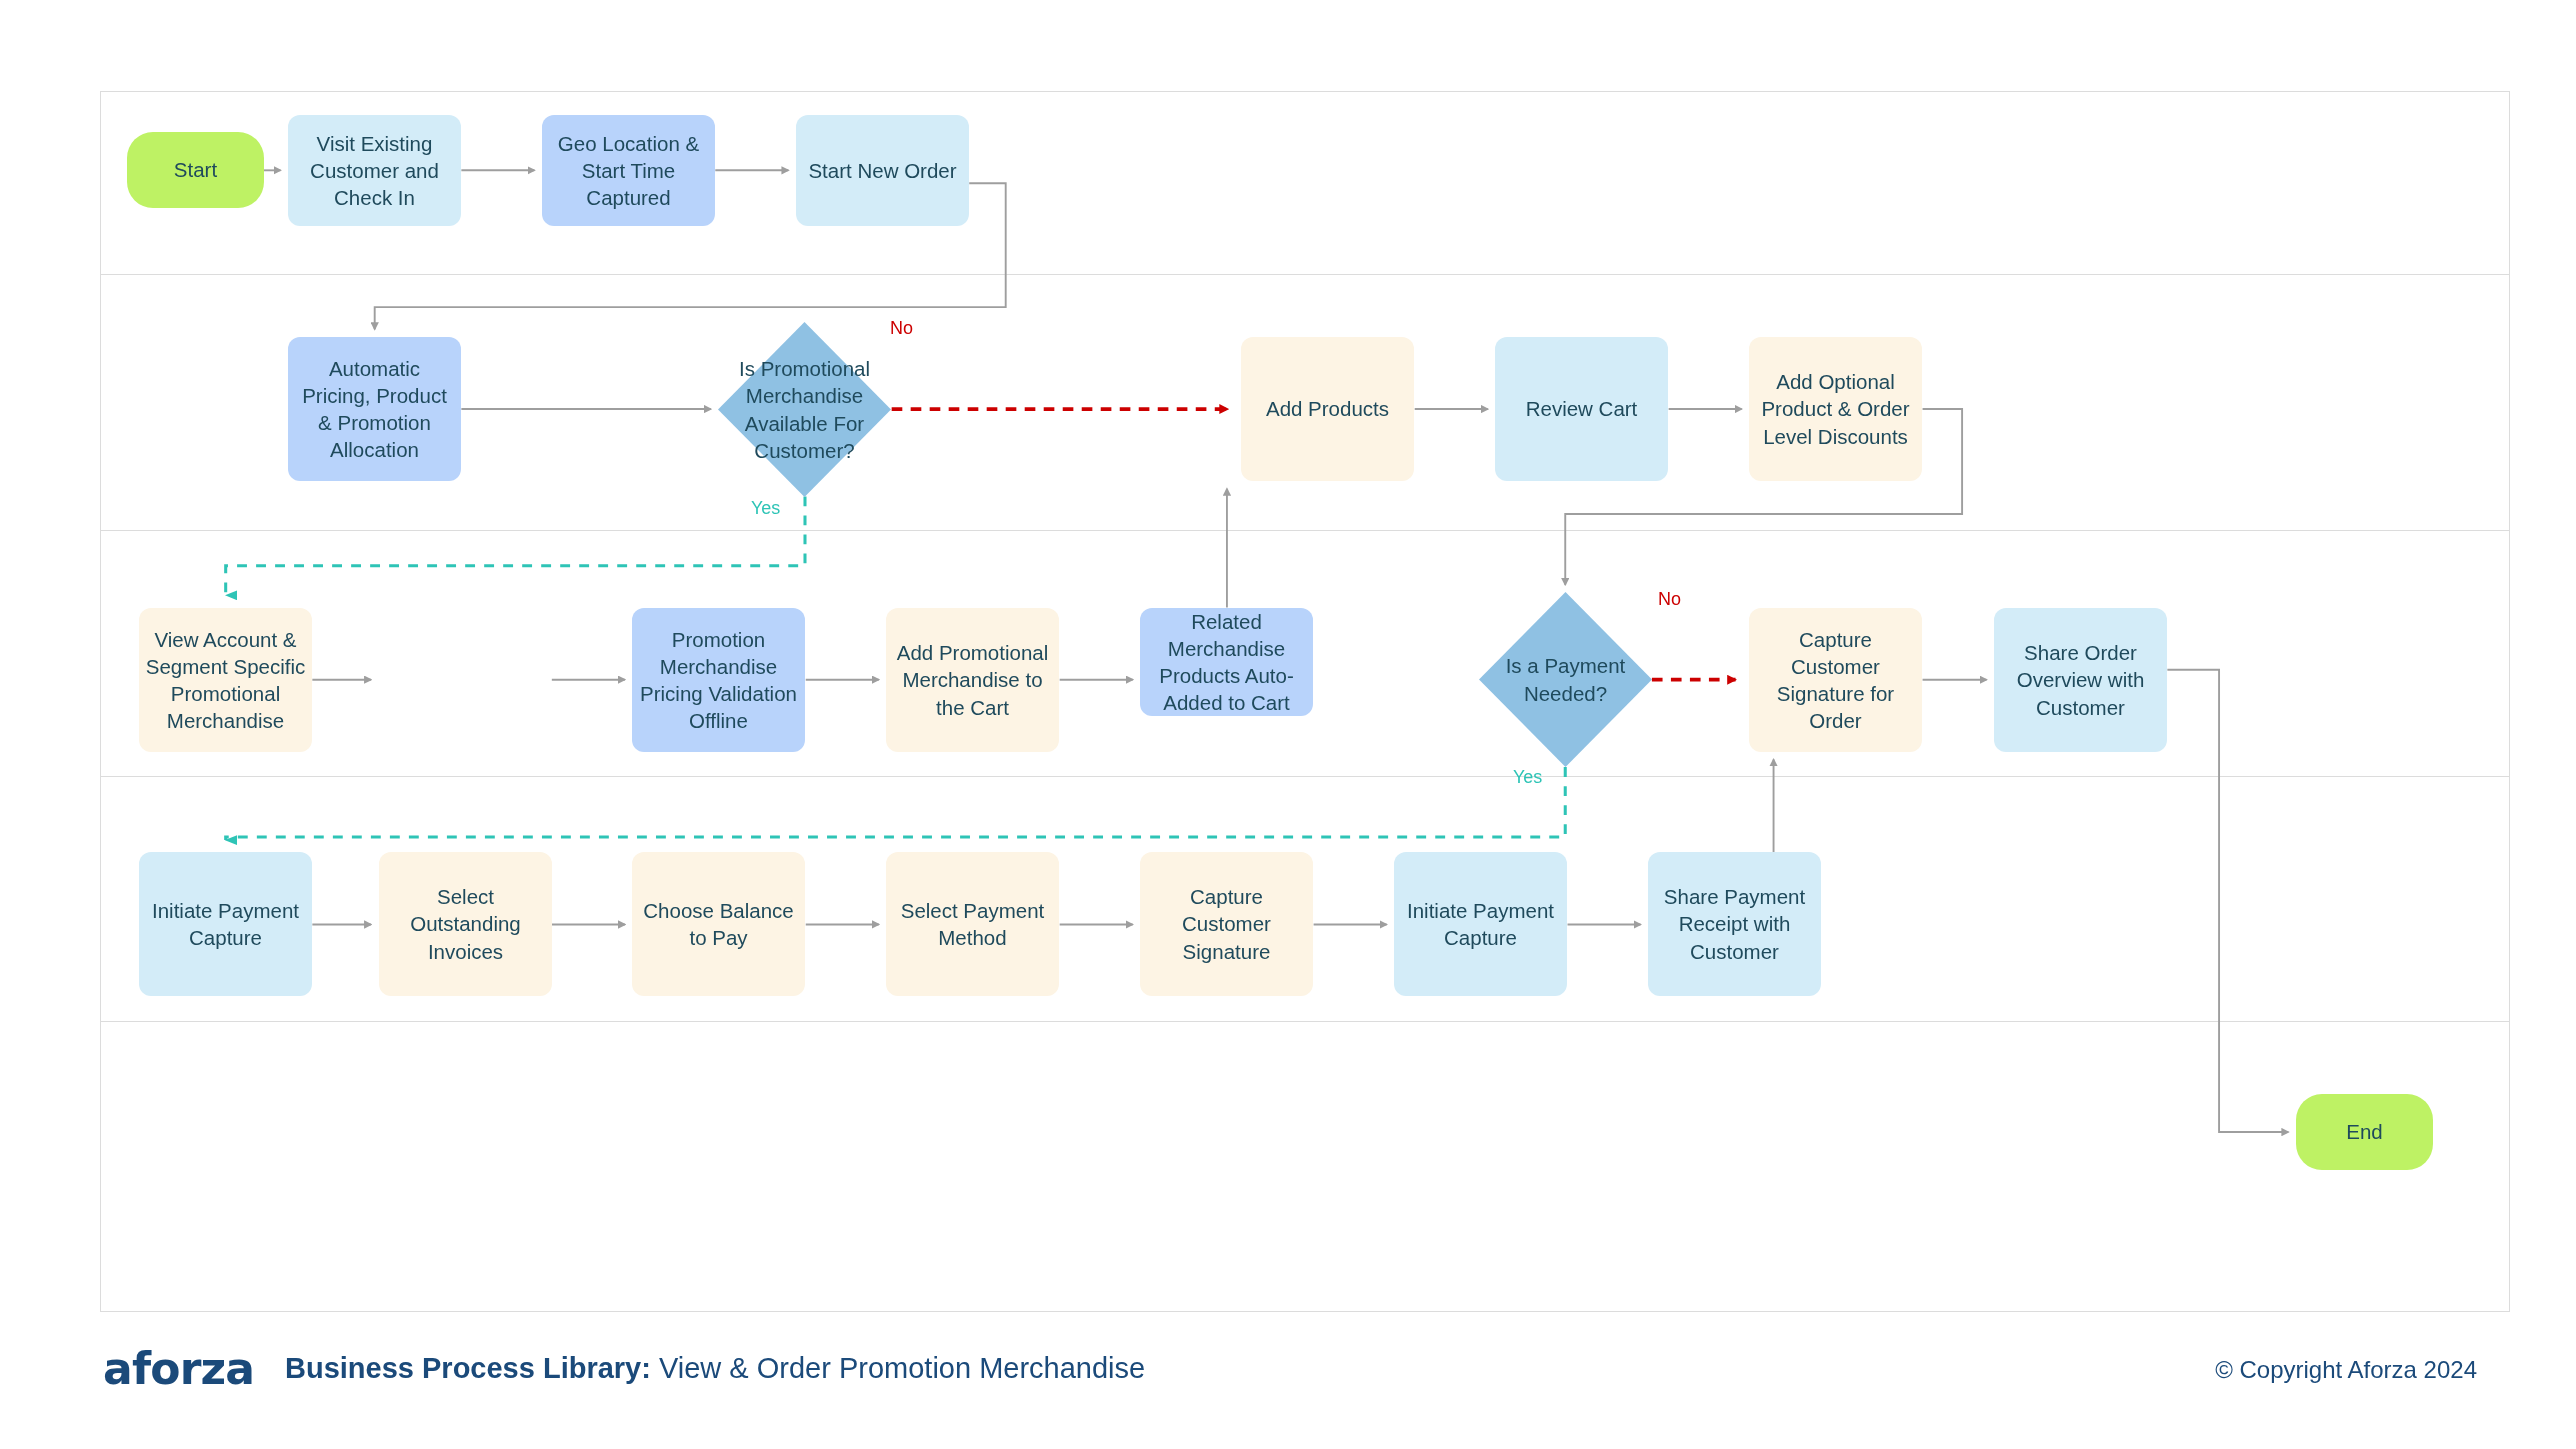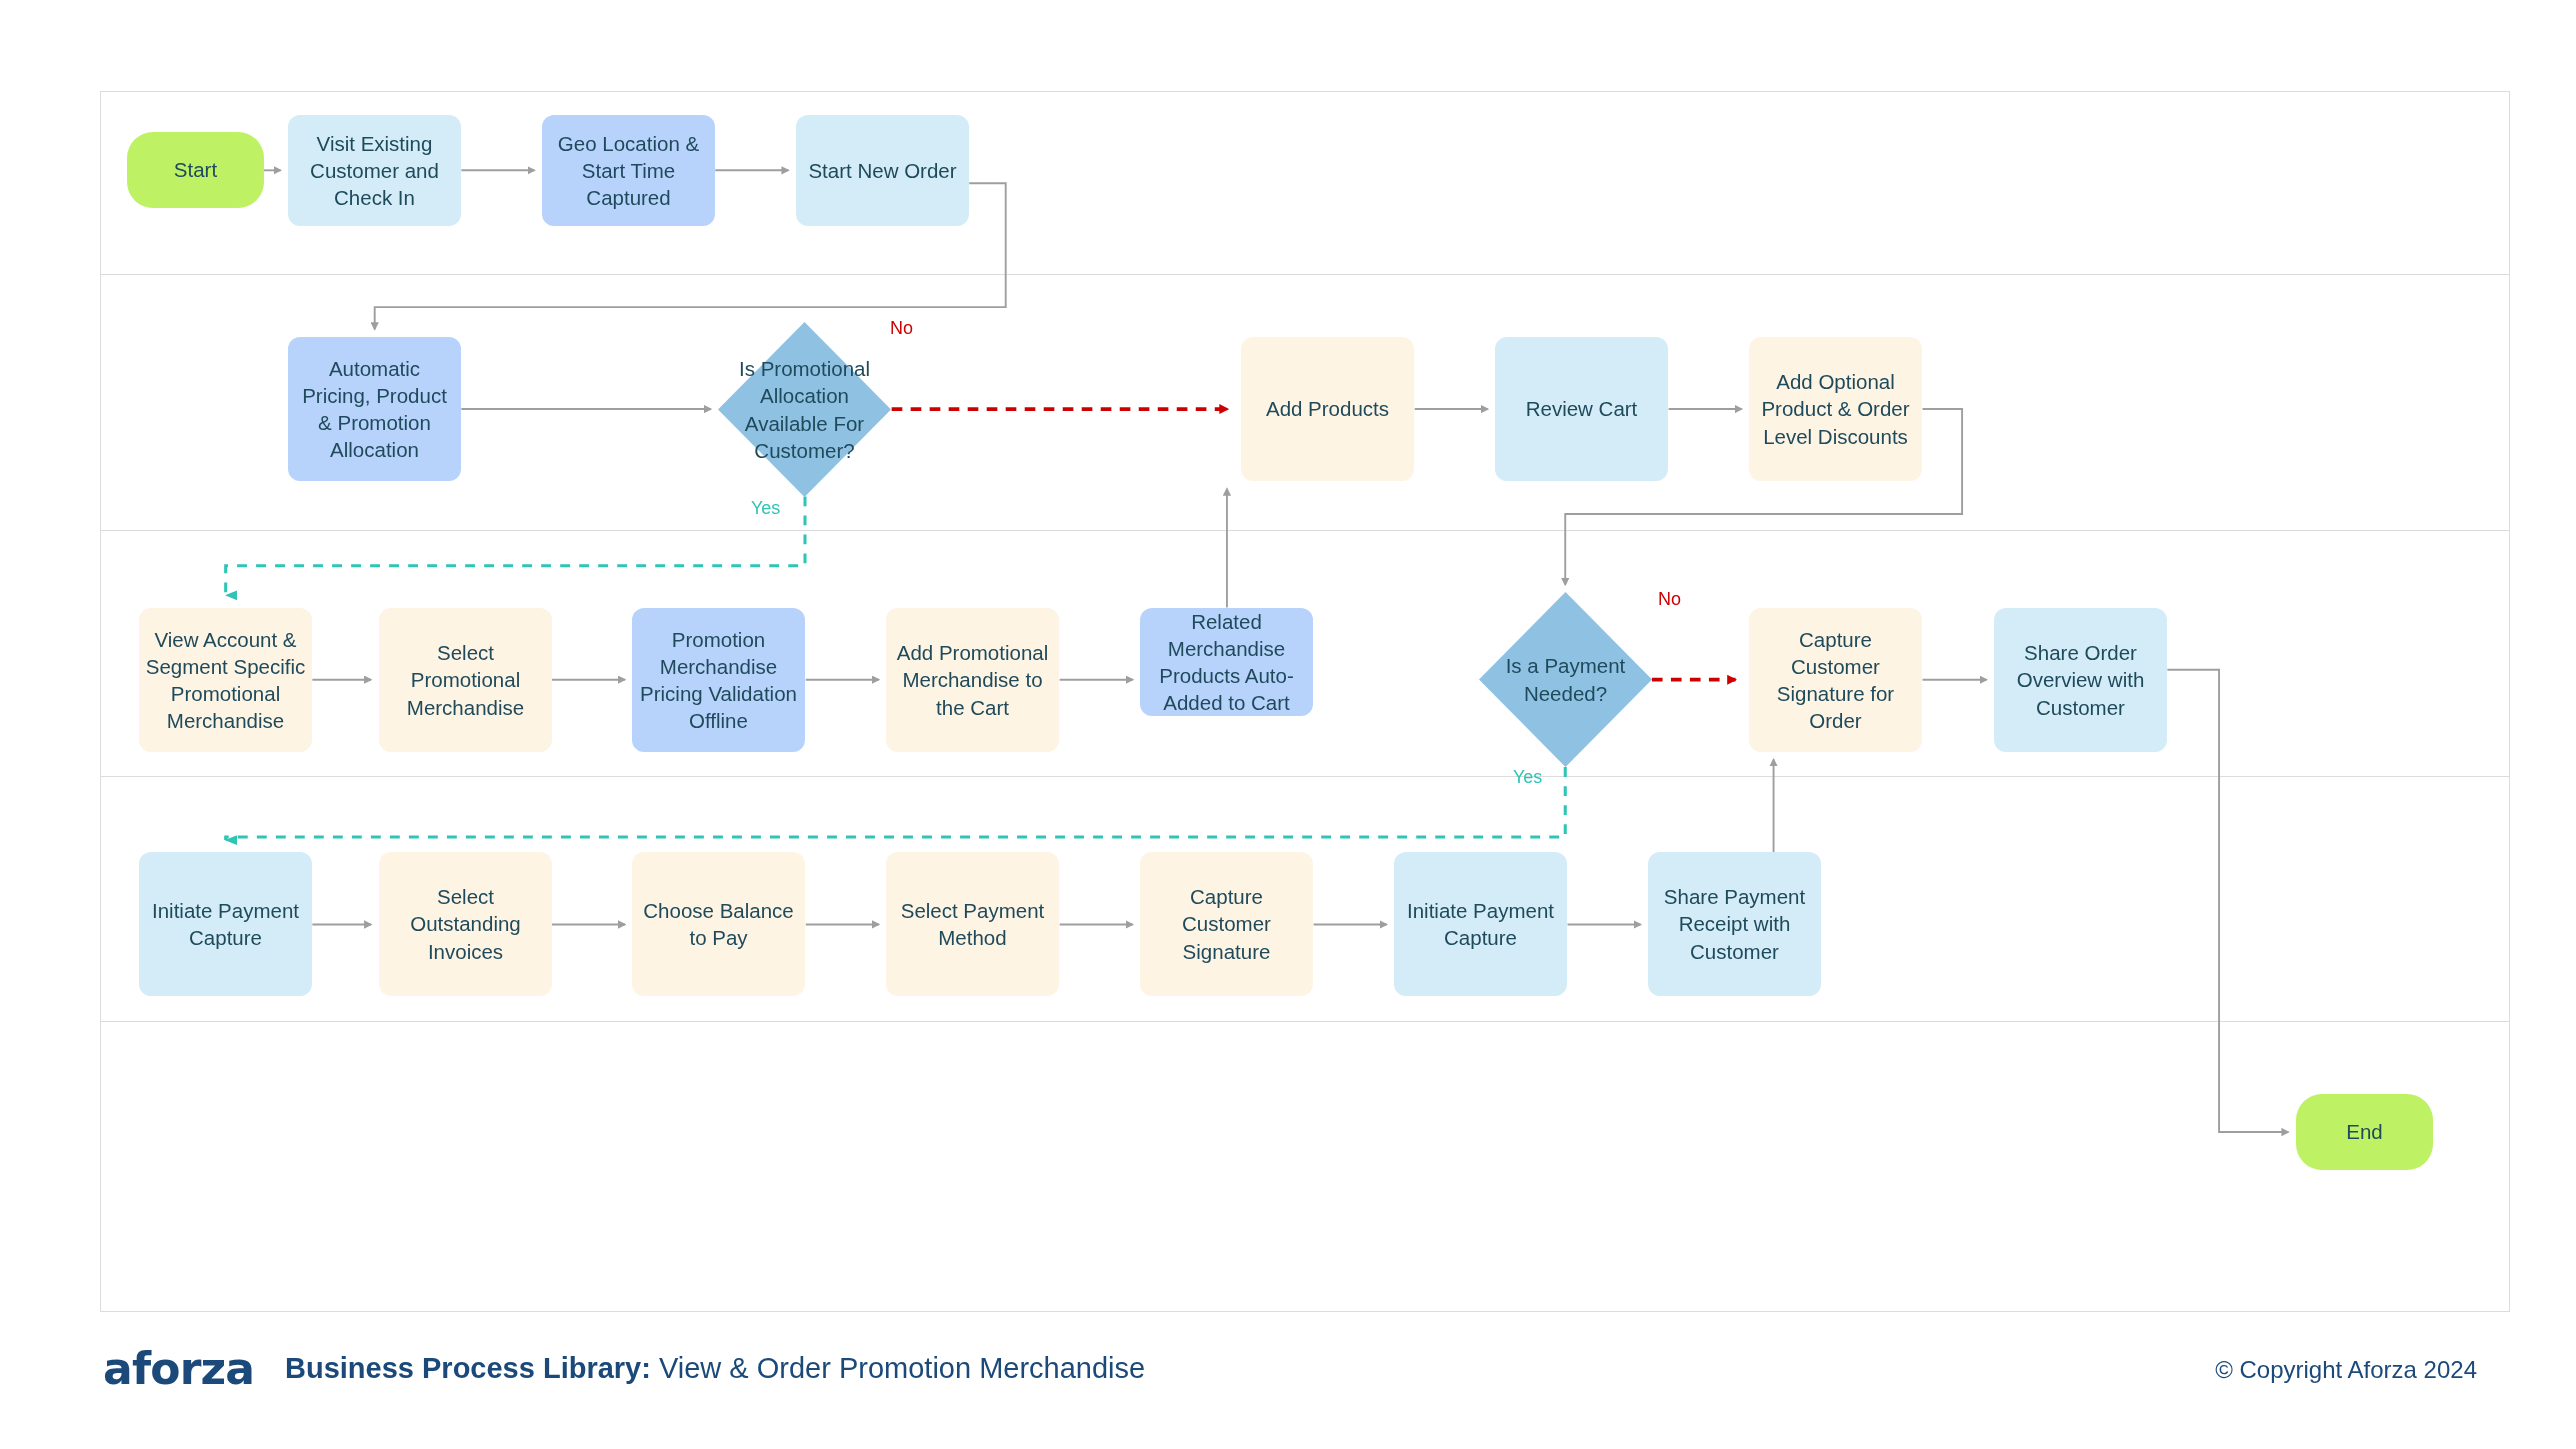--- a/index.html
+++ b/index.html
@@ -231,42 +231,39 @@
   <div class="node light-blue" style="left:695px;top:23px;width:173px;height:111px;">
     <span>Start New Order</span>
   </div>
 
   <div class="node mid-blue" style="left:187px;top:245px;width:173px;height:144px;">
     <span>Automatic Pricing, Product &amp; Promotion Allocation</span>
   </div>
 
   <div class="decision" style="left:617px;top:230px;width:173px;height:175px;">
     <span class="diamond-shape"></span>
-    <span class="decision-text">Is Promotional Allocation Available For Customer?</span>
+    <span class="decision-text">Is Promotional Merchandise Available For Customer?</span>
   </div>
 
   <div class="node cream" style="left:1140px;top:245px;width:173px;height:144px;">
     <span>Add Products</span>
   </div>
 
   <div class="node light-blue" style="left:1394px;top:245px;width:173px;height:144px;">
     <span>Review Cart</span>
   </div>
 
   <div class="node cream" style="left:1648px;top:245px;width:173px;height:144px;">
     <span>Add Optional Product &amp; Order Level Discounts</span>
   </div>
 
   <div class="node cream" style="left:38px;top:516px;width:173px;height:144px;">
     <span>View Account &amp; Segment Specific Promotional Merchandise</span>
   </div>
 
-  <div class="node cream" style="left:278px;top:516px;width:173px;height:144px;">
-    <span>Select Promotional Merchandise</span>
-  </div>
 
   <div class="node mid-blue" style="left:531px;top:516px;width:173px;height:144px;">
     <span>Promotion Merchandise Pricing Validation Offline</span>
   </div>
 
   <div class="node cream" style="left:785px;top:516px;width:173px;height:144px;">
     <span>Add Promotional Merchandise to the Cart</span>
   </div>
 
   <div class="node mid-blue" style="left:1039px;top:516px;width:173px;height:108px;">

